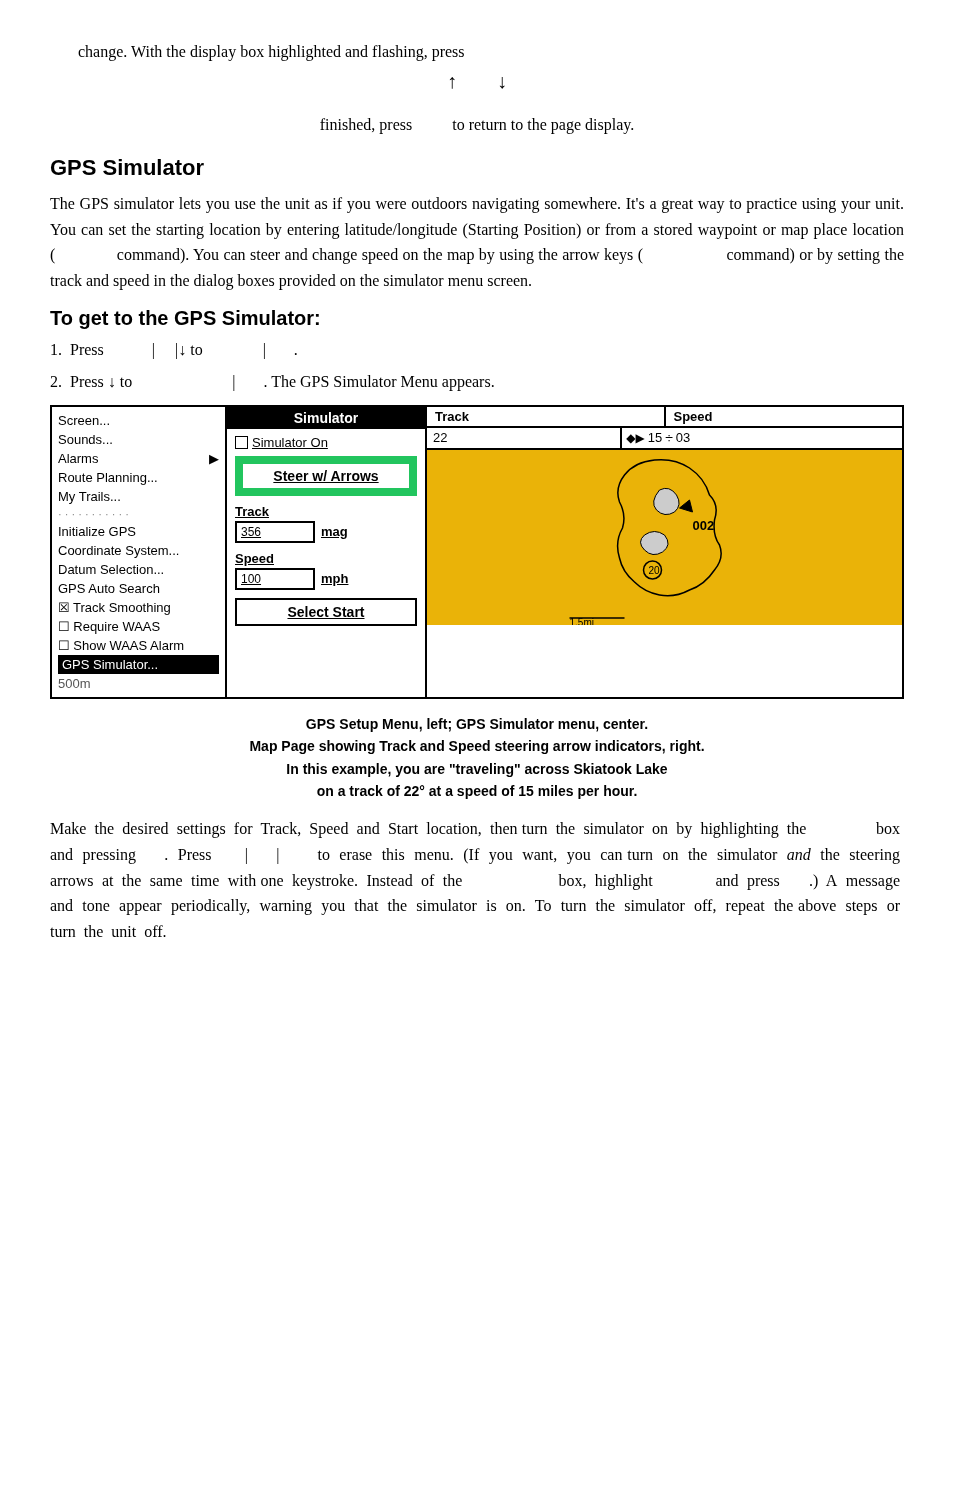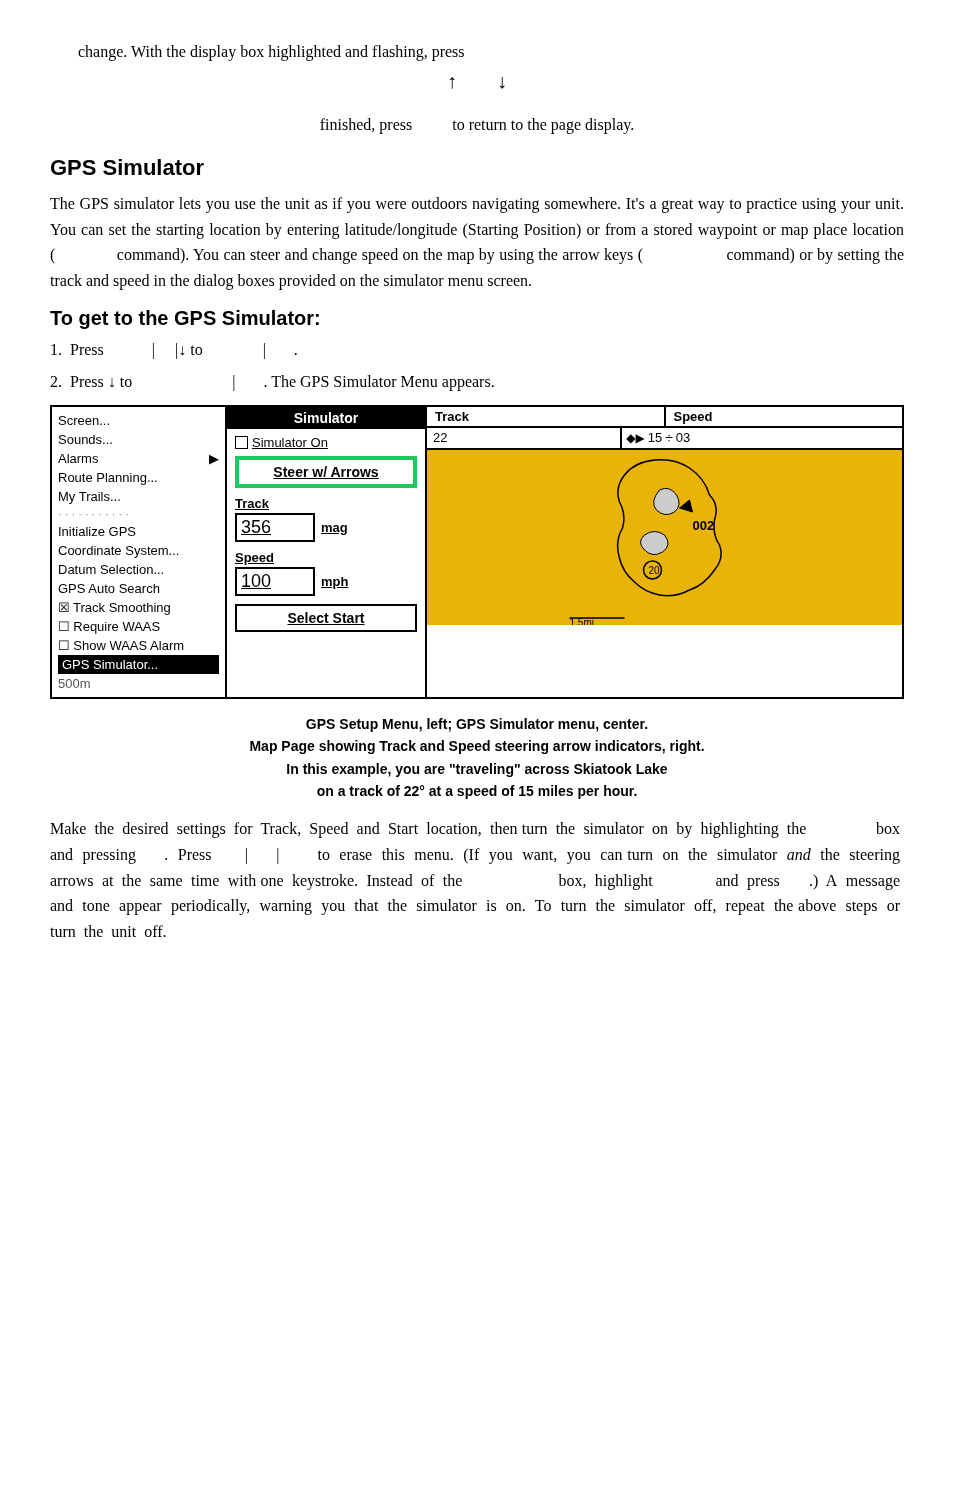--- a/index.html
+++ b/index.html
@@ -115,42 +115,42 @@
       font-size: 13px;
     }
     .checkbox-box {
       width: 13px;
       height: 13px;
       border: 1.5px solid #000;
       display: inline-block;
       flex-shrink: 0;
     }
     .steer-btn {
-      border: 4px solid #22c55e;
+      border: 8px solid #22c55e;
       text-align: center;
       padding: 4px 8px;
       font-weight: bold;
       font-size: 14px;
       margin-bottom: 8px;
     }
     .label-row {
       font-weight: bold;
       font-size: 13px;
       margin-bottom: 2px;
     }
     .input-row {
       display: flex;
       align-items: center;
       gap: 6px;
       margin-bottom: 8px;
     }
     .input-box {
       border: 2px solid #000;
       padding: 2px 4px;
-      font-size: 18px;
+      font-size: 12px;
       width: 80px;
       background: #fff;
     }
     .unit-label {
       font-size: 13px;
       font-weight: bold;
     }
     .select-start-btn {
       border: 2px solid #000;
       text-align: center;

